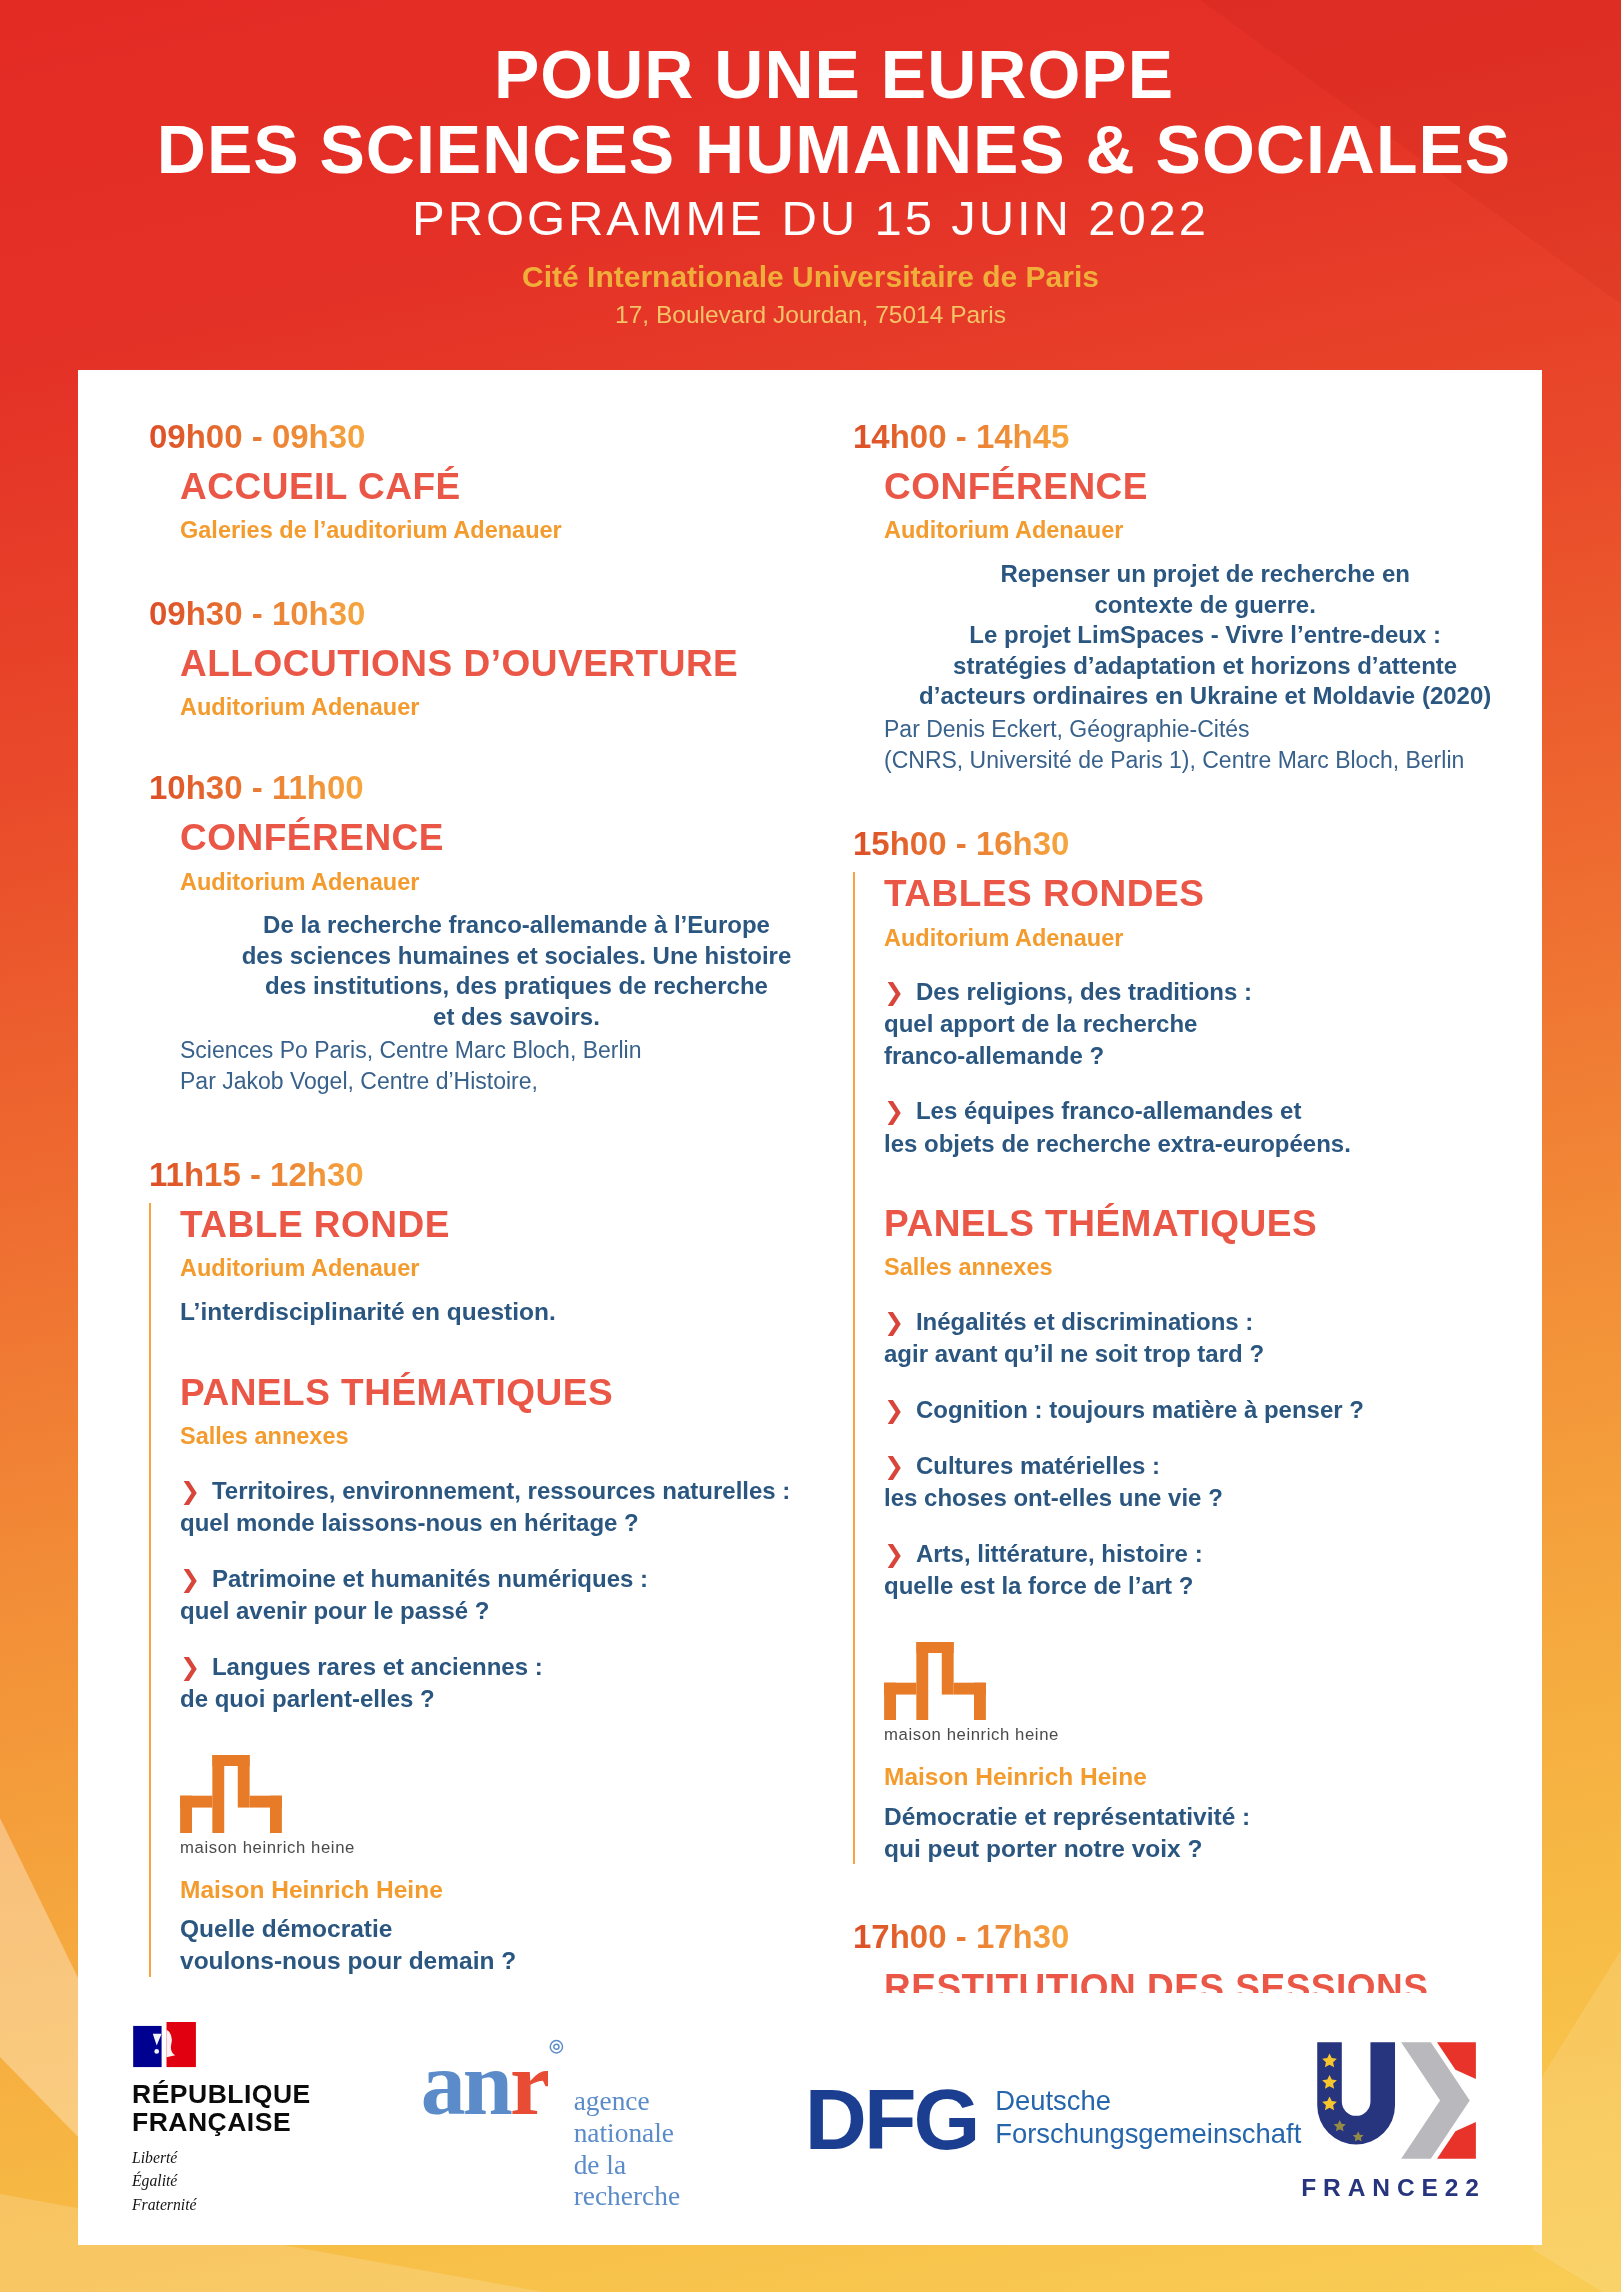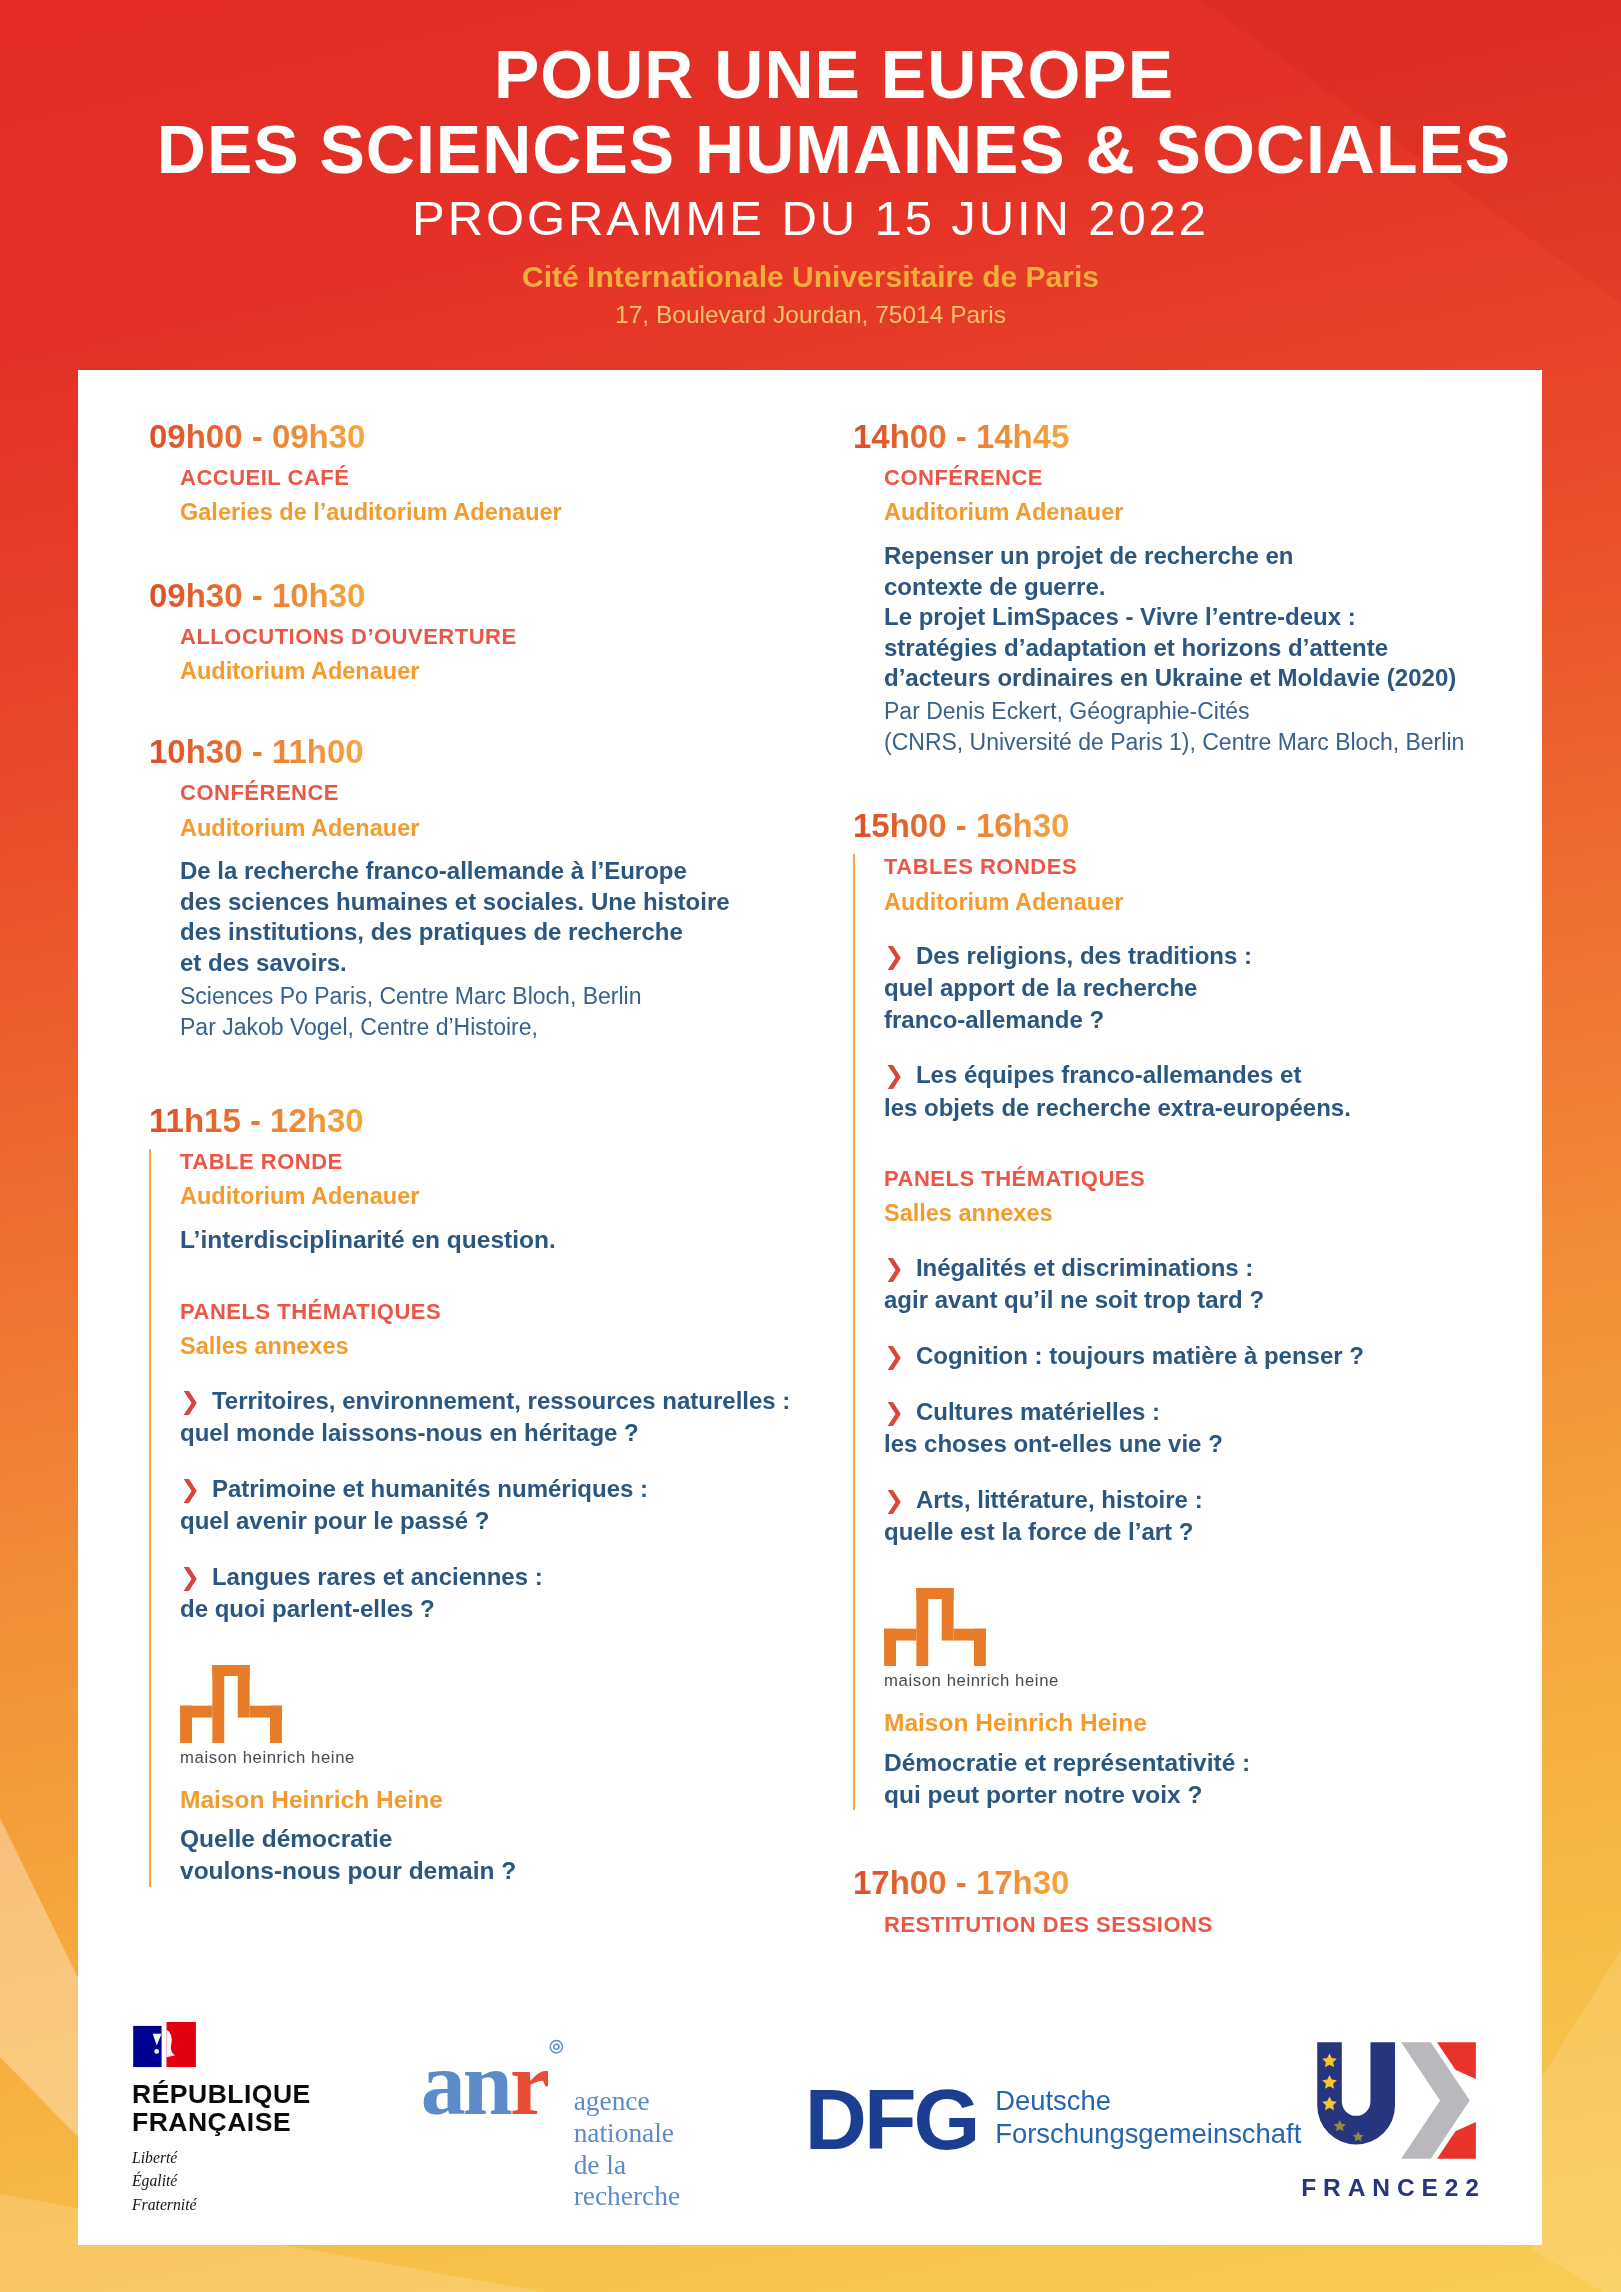--- a/index.html
+++ b/index.html
@@ -42,25 +42,25 @@
   @supports ((-webkit-background-clip: text) or (background-clip: text)){
     .time{
       background:linear-gradient(90deg,var(--time-start),var(--time-end));
       -webkit-background-clip:text;background-clip:text;
       -webkit-text-fill-color:transparent;color:var(--time-start);
     }
   }
   .content{border-left:2.9px solid transparent;padding-left:29px;}
   .ruled > .content{border-left-color:var(--rule-orange);}
 
-  .s-title{font-size:22px;font-weight:800;letter-spacing:0.5px;line-height:1.2;color:var(--coral);margin-bottom:6.9px;}
+  .s-title{font-size:37px;font-weight:800;letter-spacing:0.5px;line-height:1.2;color:var(--coral);margin-bottom:6.9px;}
   .s-title .blk{display:block;}
   .s-venue{font-size:23.5px;font-weight:700;color:var(--venue-orange);line-height:1.2;}
   .abstract{margin-top:14.7px;}
-  .abstract .blk{display:block;font-size:24px;font-weight:700;color:var(--body-blue);line-height:1.27;}
+  .abstract .blk{display:block;font-size:24px;font-weight:700;color:var(--body-blue);line-height:1.27;text-align:center;}
   .speakers{margin-top:2.9px;}
   .speakers .blk{display:block;font-size:23px;font-weight:400;color:var(--body-blue-light);line-height:1.32;}
   .topic{margin-top:13.7px;font-size:24.5px;font-weight:700;color:var(--body-blue);line-height:1.3;}
   .topic .blk{display:block;}
   .block-gap{margin-top:43px;}
   .bullet{margin-top:24.5px;font-size:24px;font-weight:700;color:var(--body-blue);line-height:1.3;}
   .chev{color:var(--chevron-red);font-weight:800;margin-right:11.8px;font-family:"DejaVu Sans",sans-serif;}
   .bullet .blk{display:block;}
 
   .mhh{margin-top:41px;}

